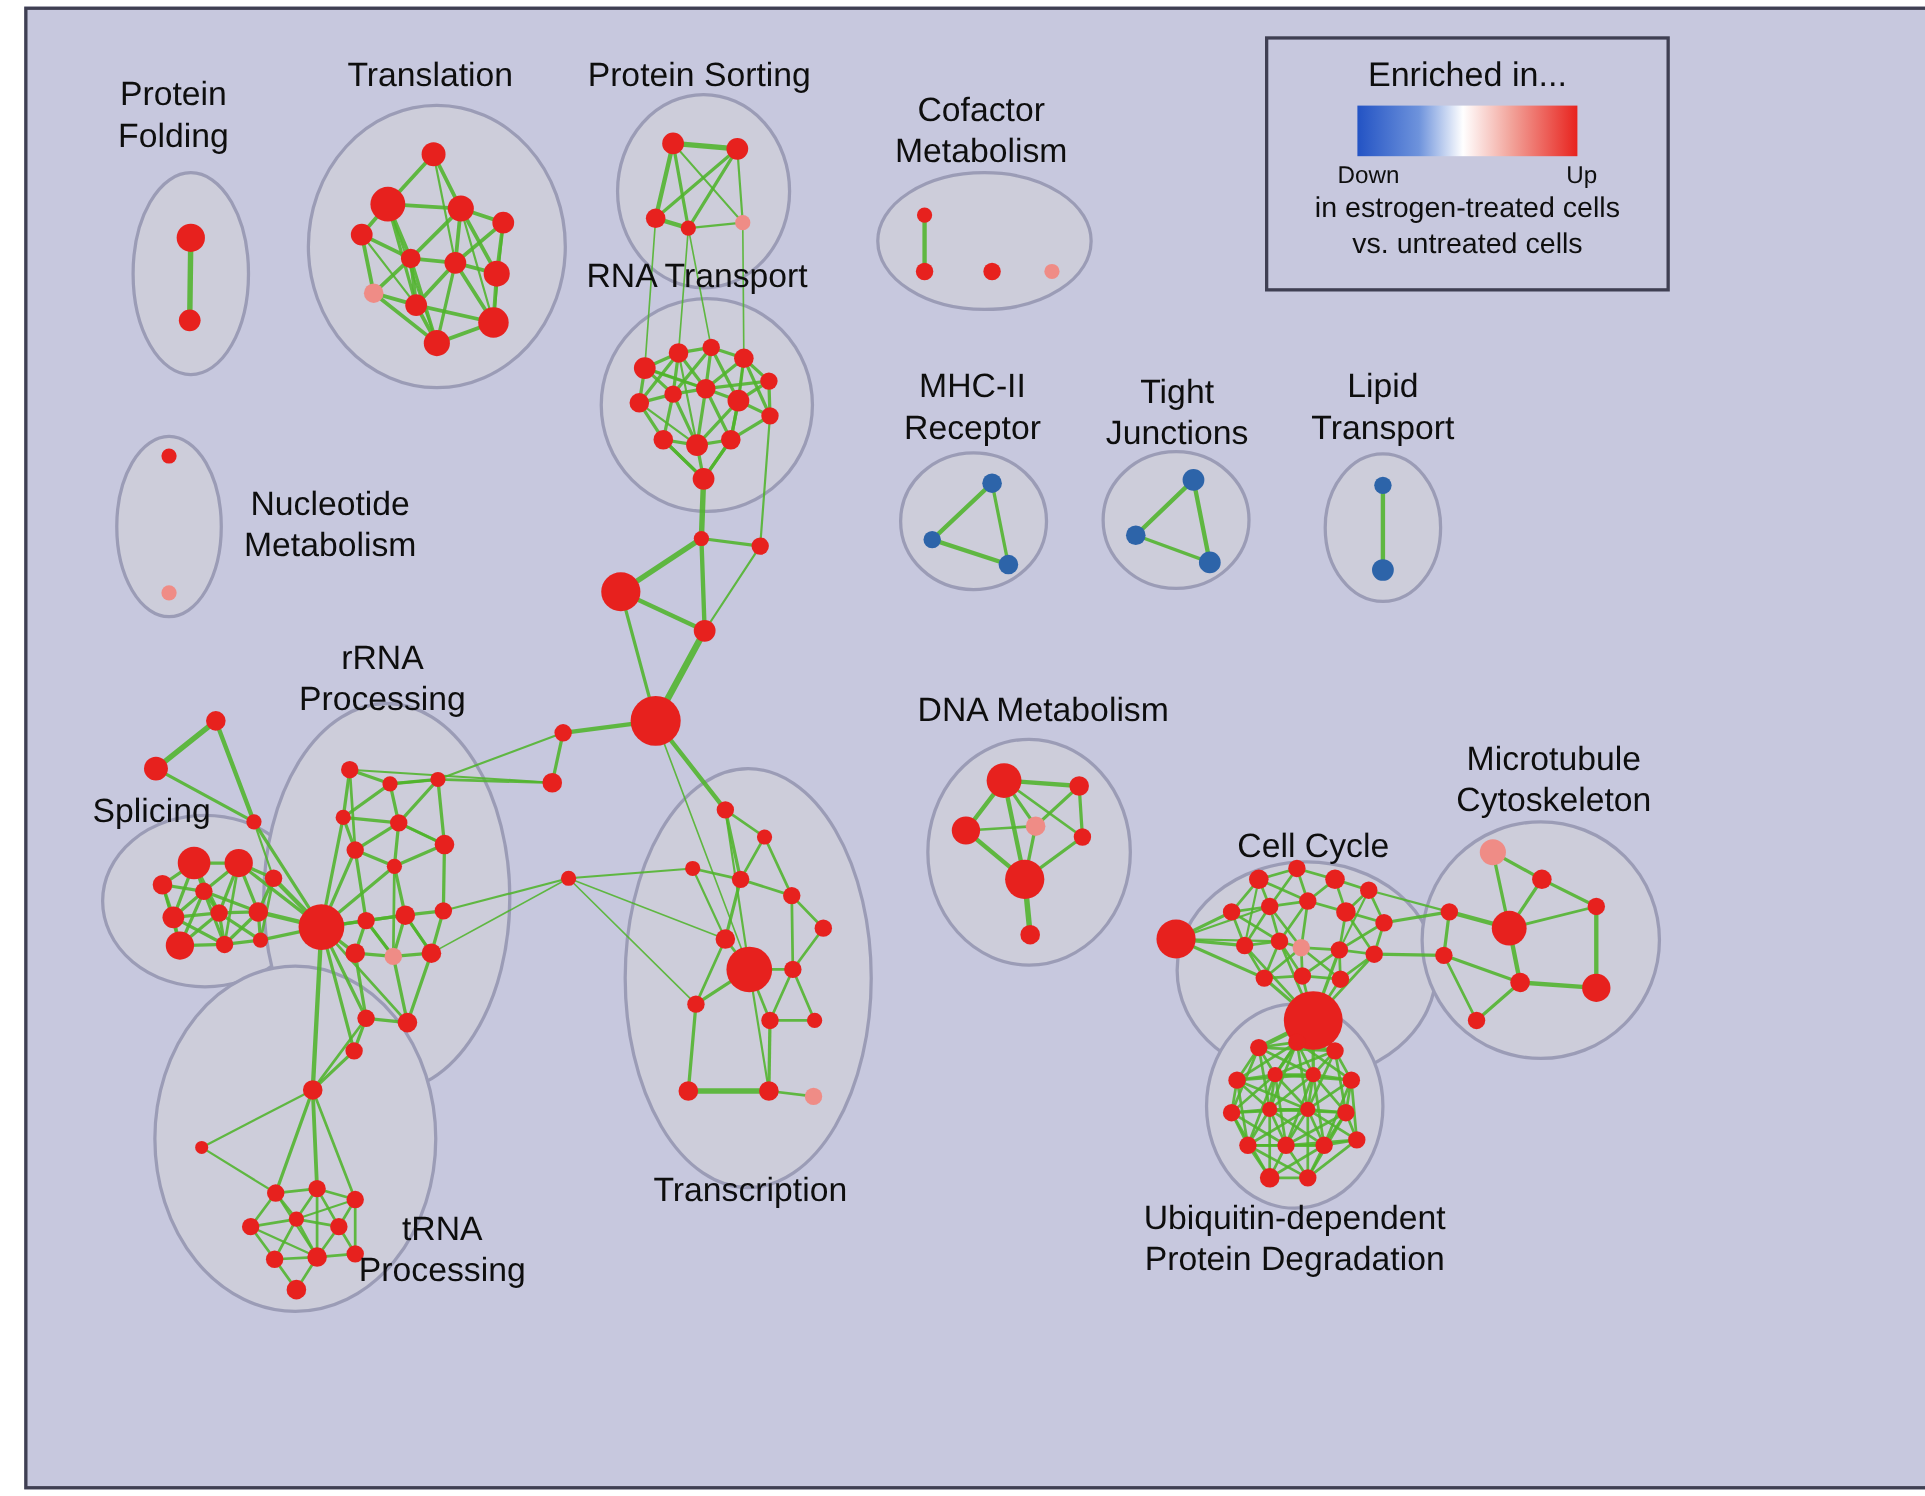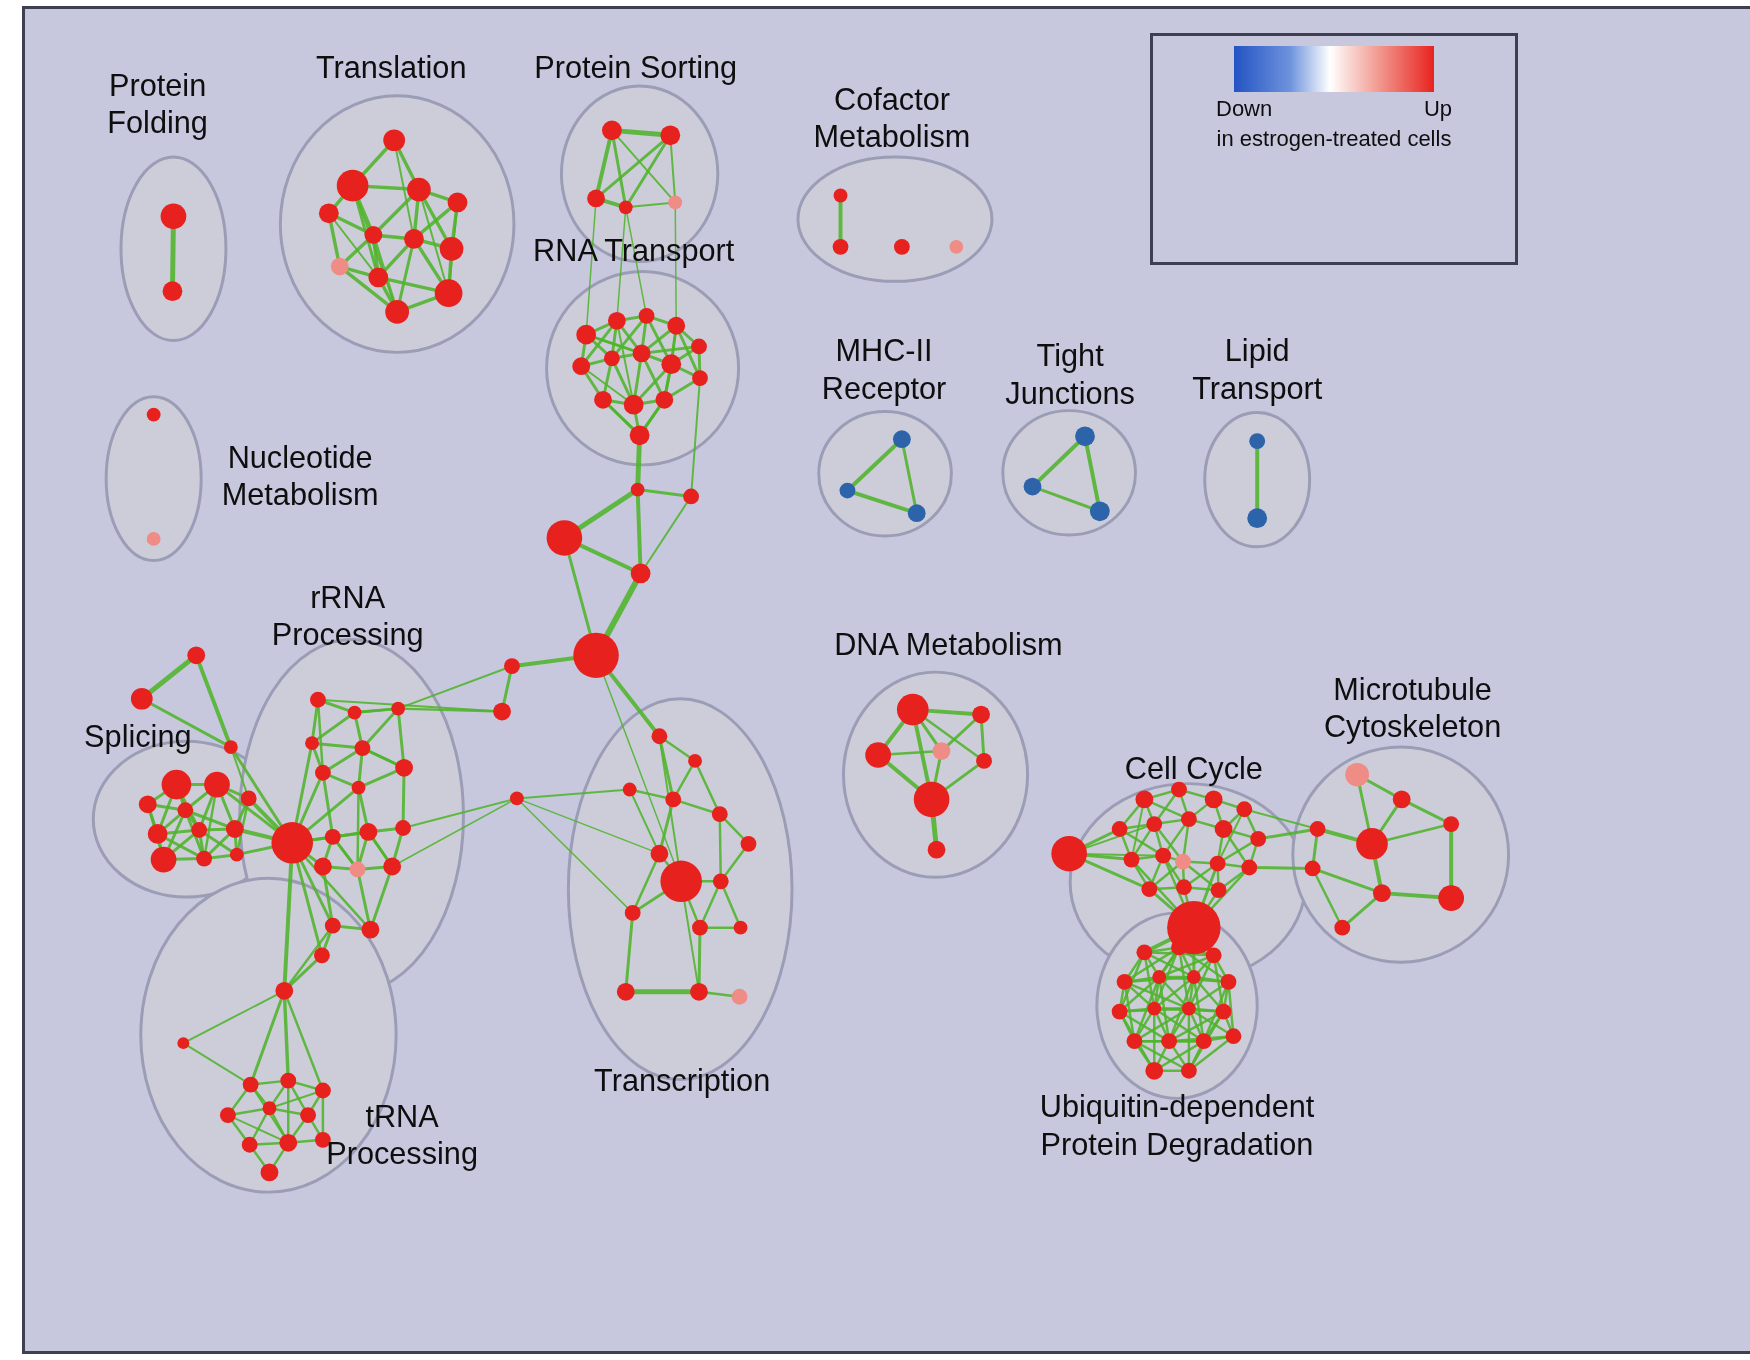--- a/index.html
+++ b/index.html
@@ -10,21 +10,21 @@
   .cluster{fill:var(--cluster-fill,#cdcdda);stroke:var(--cluster-stroke,#9b9cb6);stroke-width:3;}
   .edge{stroke:var(--edge,#50b42b);stroke-opacity:0.88;stroke-linecap:round;fill:none;}
   .node{stroke:none;}
   .cluster-label{font-family:"Liberation Sans",sans-serif;font-size:31px;fill:#0e0e0e;text-anchor:middle;}
   .legend{position:absolute;left:1125px;top:24px;width:368px;height:232px;box-sizing:border-box;
           border:3px solid var(--frame,#3f3f52);background:var(--bg,#c7c8de);
           font-family:"Liberation Sans",sans-serif;color:#0e0e0e;text-align:center;}
   .legend-title{font-size:31px;margin-top:14px;}
   .legend-gradient{width:200px;height:46px;margin:10px auto 4px auto;}
   .legend-range{width:236px;margin:0 auto;display:flex;justify-content:space-between;font-size:22px;}
-  .legend-sub{font-size:22px;line-height:33px;}
+  .legend-sub{font-size:26px;line-height:33px;}
   .legend-sub:first-of-type{margin-top:6px;}
 </style>
 </head>
 <body>
 
 <div class="page">
   <div class="figure">
     <svg id="network-svg" viewBox="0 0 1750 1360" preserveAspectRatio="none">
         <g>
           <ellipse cx="150" cy="243" rx="53" ry="93" class="cluster"></ellipse>
@@ -656,21 +656,23 @@
           <text x="381" y="1133" class="cluster-label"><tspan x="381" dy="0">tRNA</tspan><tspan x="381" dy="38">Processing</tspan></text>
           <text x="664" y="1097" class="cluster-label"><tspan x="664" dy="0">Transcription</tspan></text>
           <text x="933" y="655" class="cluster-label"><tspan x="933" dy="0">DNA Metabolism</tspan></text>
           <text x="1181" y="780" class="cluster-label"><tspan x="1181" dy="0">Cell Cycle</tspan></text>
           <text x="1402" y="700" class="cluster-label"><tspan x="1402" dy="0">Microtubule</tspan><tspan x="1402" dy="38">Cytoskeleton</tspan></text>
           <text x="1164" y="1123" class="cluster-label"><tspan x="1164" dy="0">Ubiquitin-dependent</tspan><tspan x="1164" dy="38">Protein Degradation</tspan></text>
         </g>
       </svg>
 
     <div class="legend">
+      <div class="legend-title">Enriched in...</div>
       <div class="legend-gradient" id="legend-gradient" style="background: linear-gradient(90deg, rgb(35, 83, 196) 0%, rgb(110, 147, 220) 28%, rgb(255, 255, 255) 48%, rgb(242, 163, 154) 70%, rgb(232, 35, 30) 100%);"></div>
       <div class="legend-range">
         <span>Down</span>
         <span>Up</span>
       </div>
       <div class="legend-sub">in estrogen-treated cells</div>
+      <div class="legend-sub">vs. untreated cells</div>
     </div>
   </div>
 </div>
 
 </body></html>

